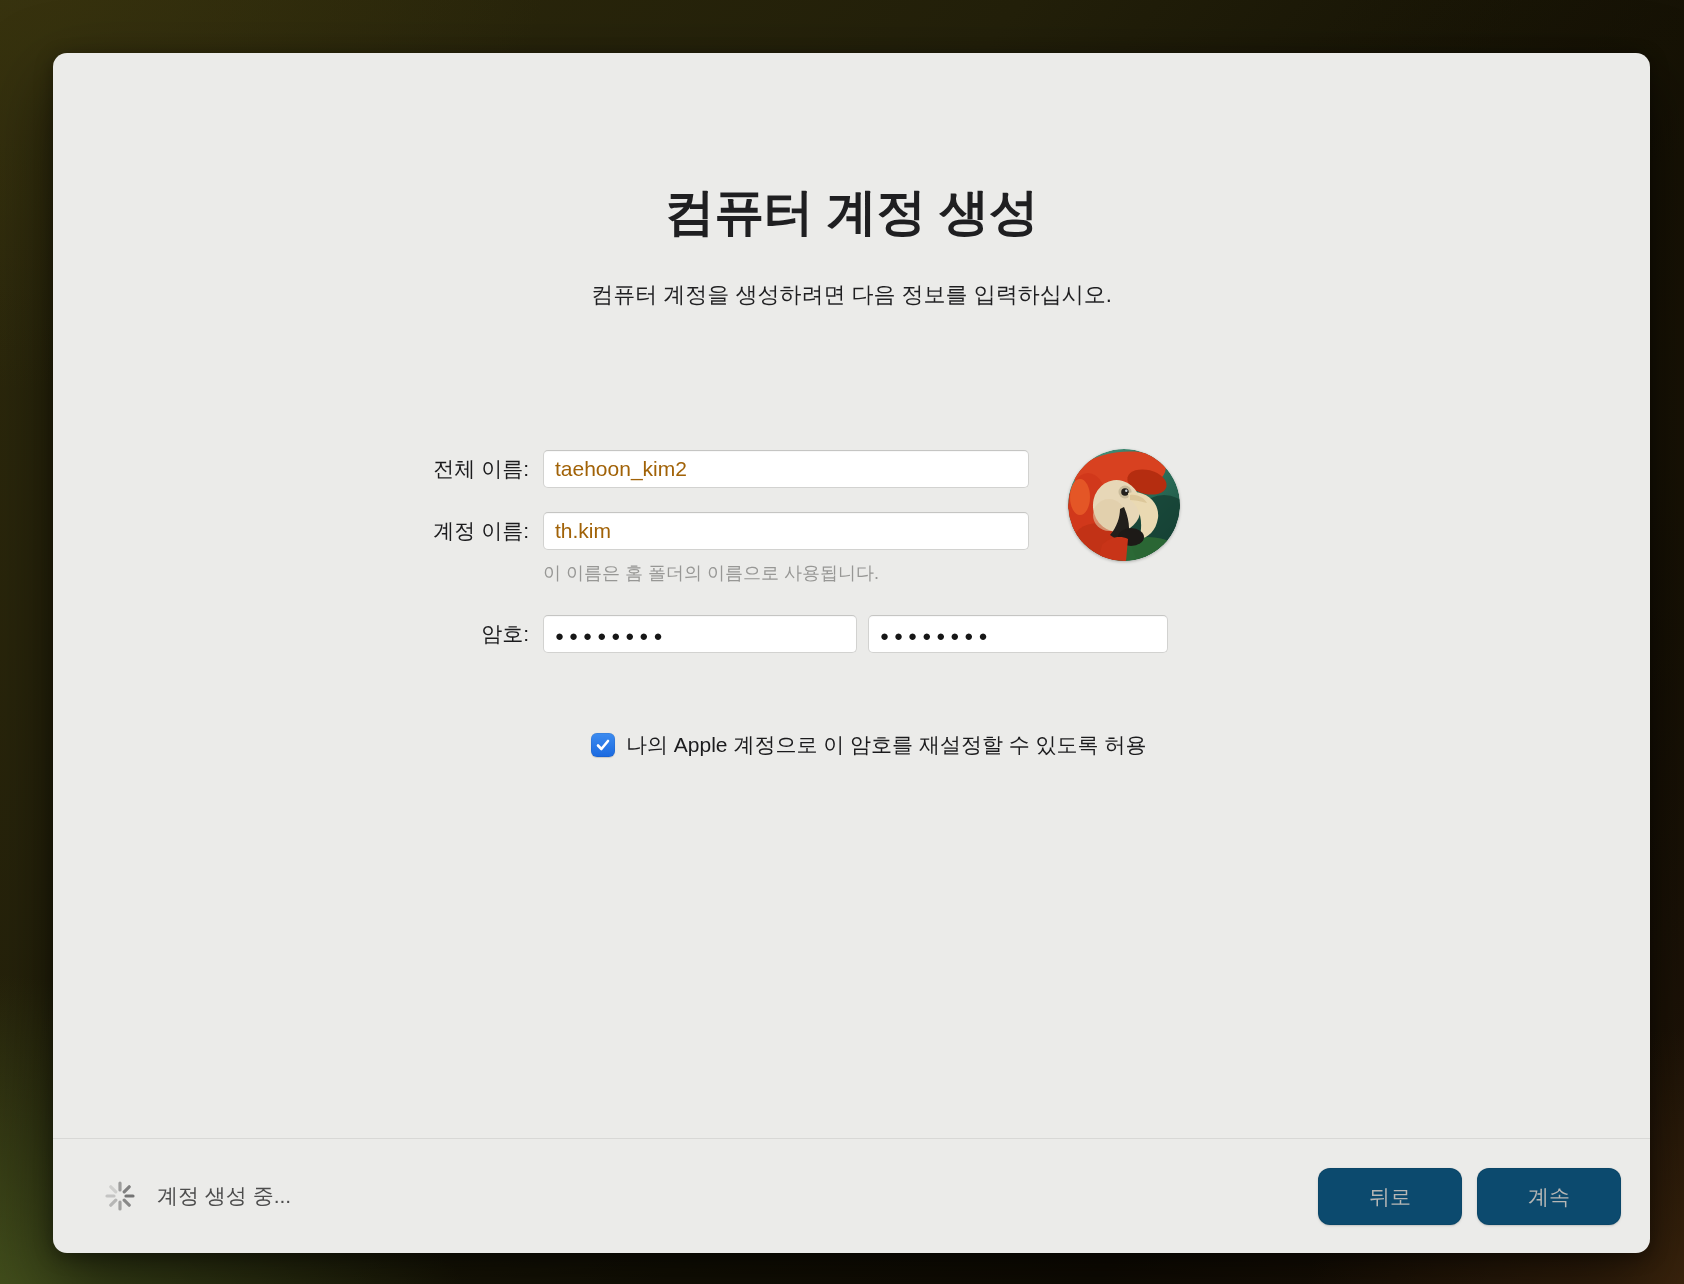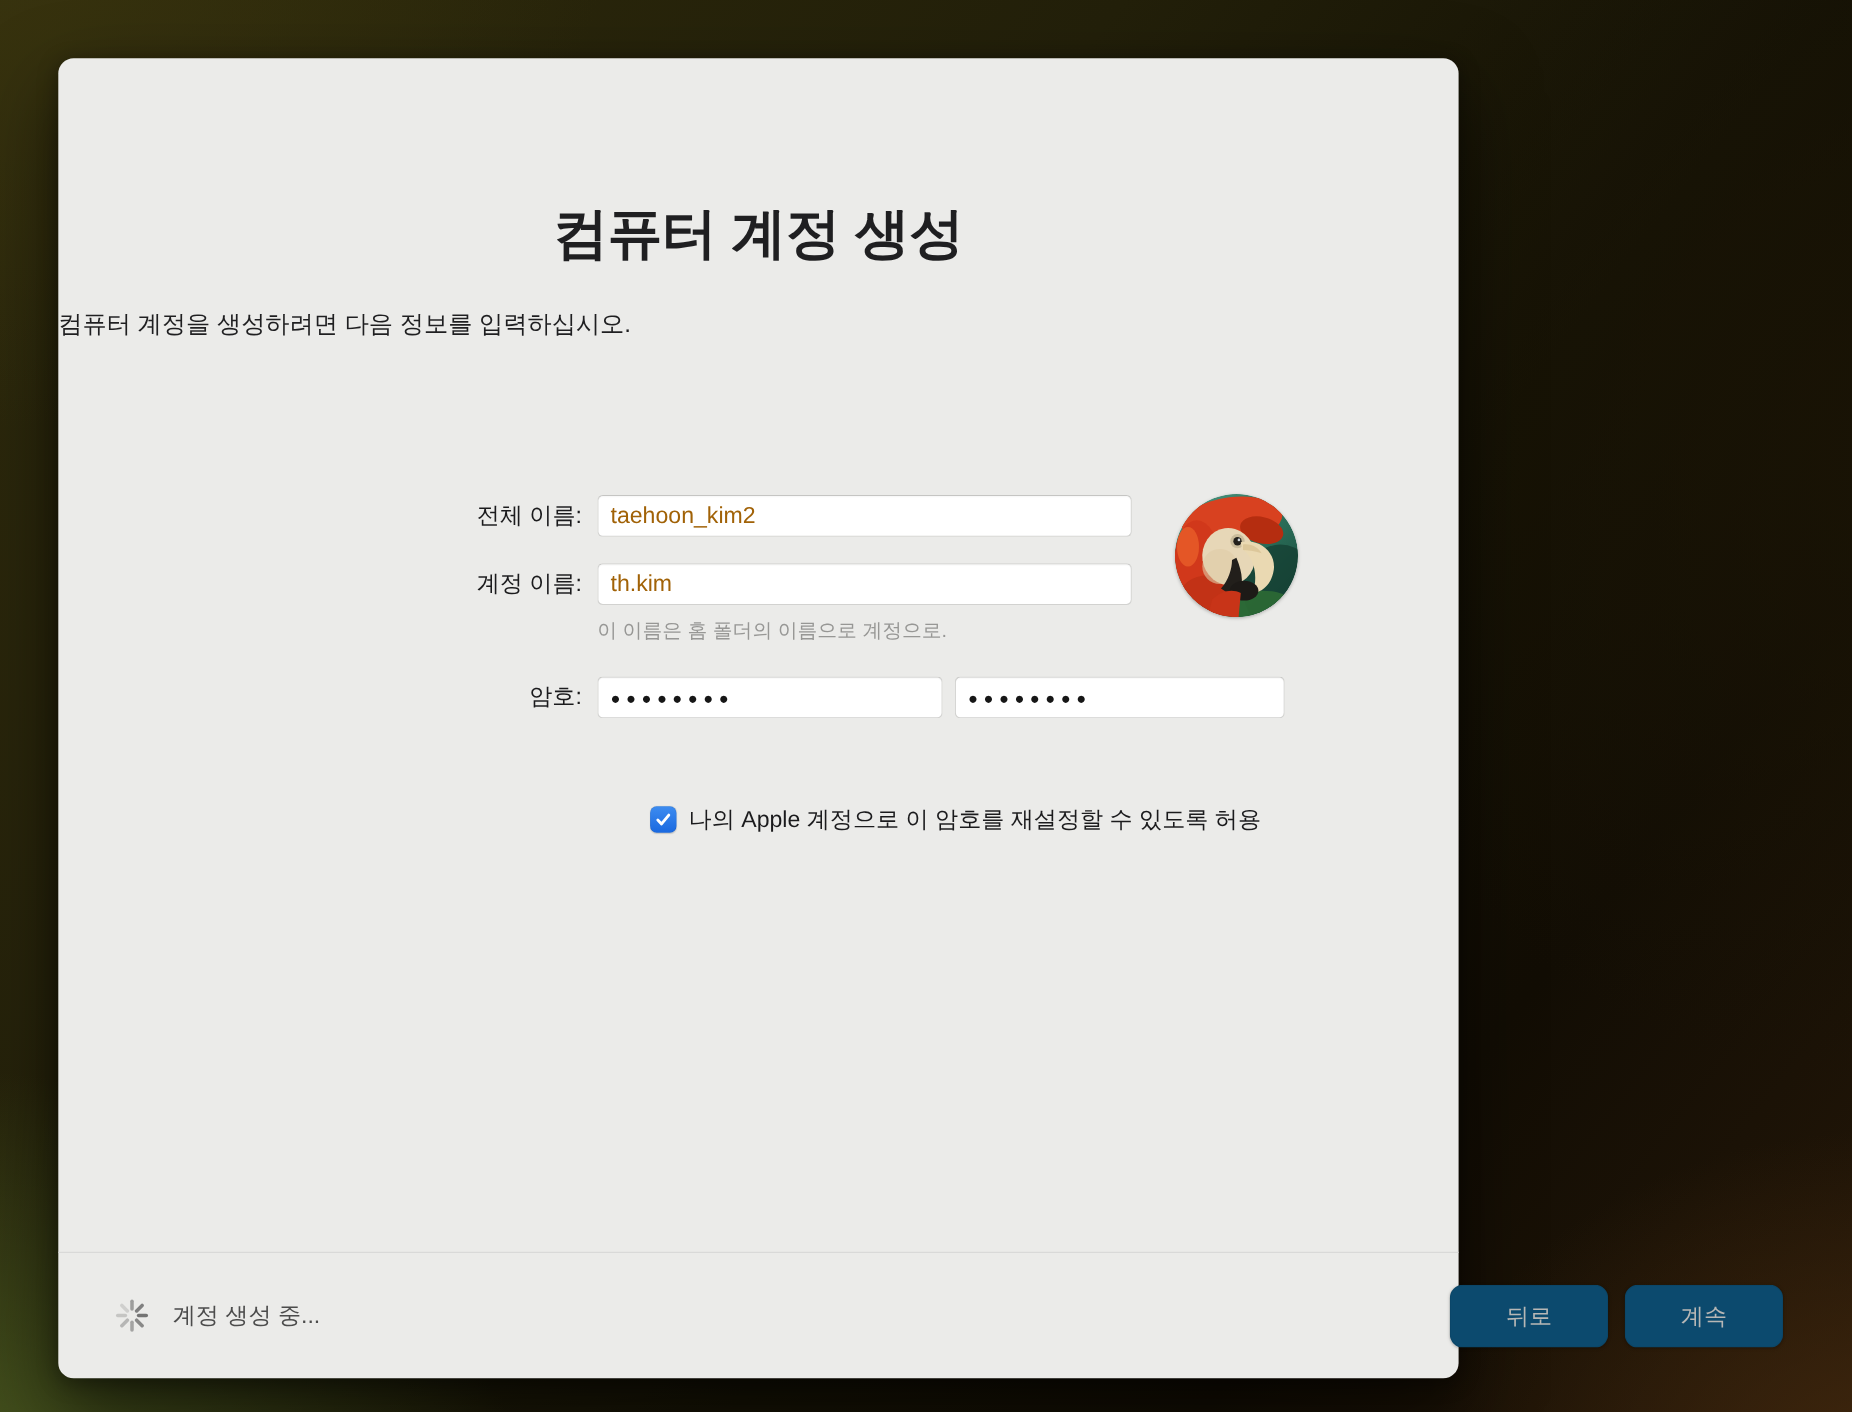--- a/index.html
+++ b/index.html
@@ -8,31 +8,31 @@
     font-family:"Liberation Sans","DejaVu Sans",sans-serif;
     background:
       radial-gradient(900px 650px at -4% 106%, rgba(76,94,34,.95) 0%, rgba(76,94,34,0) 60%),
       radial-gradient(760px 560px at 102% 104%, rgba(66,40,14,.9) 0%, rgba(66,40,14,0) 55%),
       radial-gradient(1000px 760px at -4% -6%, rgba(58,53,15,.95) 0%, rgba(58,53,15,0) 62%),
       radial-gradient(900px 900px at 104% 32%, rgba(26,20,5,.9) 0%, rgba(26,20,5,0) 65%),
       linear-gradient(128deg, #2e2a0c 0%, #23200a 38%, #151205 62%, #120d04 78%, #241708 100%);
   }
 
   .dialog {
-    position:absolute; left:53px; top:53px; width:1273px; height:1200px;
+    position:absolute; left:53px; top:53px; width:1597px; height:1200px;
     background:#ebebe9; border-radius:14px;
     box-shadow:0 28px 70px rgba(0,0,0,.55), 0 4px 18px rgba(0,0,0,.35);
   }
 
   .title {
     position:absolute; left:0; right:0; top:128px; text-align:center;
     font-size:50px; line-height:62px; font-weight:700; color:#1f1f21; letter-spacing:-.5px;
   }
   .subtitle {
-    position:absolute; left:0; right:0; top:226px; 
+    position:absolute; left:0; right:0; top:226px; text-align:center;
     font-size:22px; line-height:32px; font-weight:400; color:#1f1f21;
   }
 
   .field-label {
     position:absolute; left:200px; width:276px; text-align:right;
     font-size:21px; color:#1b1b1d; line-height:38px;
   }
   .text-field {
     position:absolute; height:38px; background:#fff;
     border:1px solid #d2d2d0; border-top-color:#c5c5c3; border-radius:5px;
@@ -86,21 +86,21 @@
 <div class="dialog">
 
   <div class="title">컴퓨터 계정 생성</div>
   <div class="subtitle">컴퓨터 계정을 생성하려면 다음 정보를 입력하십시오.</div>
 
   <div class="field-label" style="top:397px;">전체 이름:</div>
   <input class="text-field" style="left: 490px; top: 397px; width: 486px;" type="text" value="taehoon_kim2">
 
   <div class="field-label" style="top:459px;">계정 이름:</div>
   <input class="text-field" style="left: 490px; top: 459px; width: 486px;" type="text" value="th.kim">
-  <div class="helper-text">이 이름은 홈 폴더의 이름으로 계정으로.</div>
+  <div class="helper-text">이 이름은 홈 폴더의 이름으로 사용됩니다.</div>
 
   <div class="avatar">
     <svg width="112" height="112" viewBox="0 0 112 112">
       <defs>
         <linearGradient id="tealbg" x1="0" y1="0" x2="1" y2="1">
           <stop offset="0" stop-color="#4d9a83"></stop>
           <stop offset=".55" stop-color="#2a6d58"></stop>
           <stop offset="1" stop-color="#174538"></stop>
         </linearGradient>
         <clipPath id="avclip">

